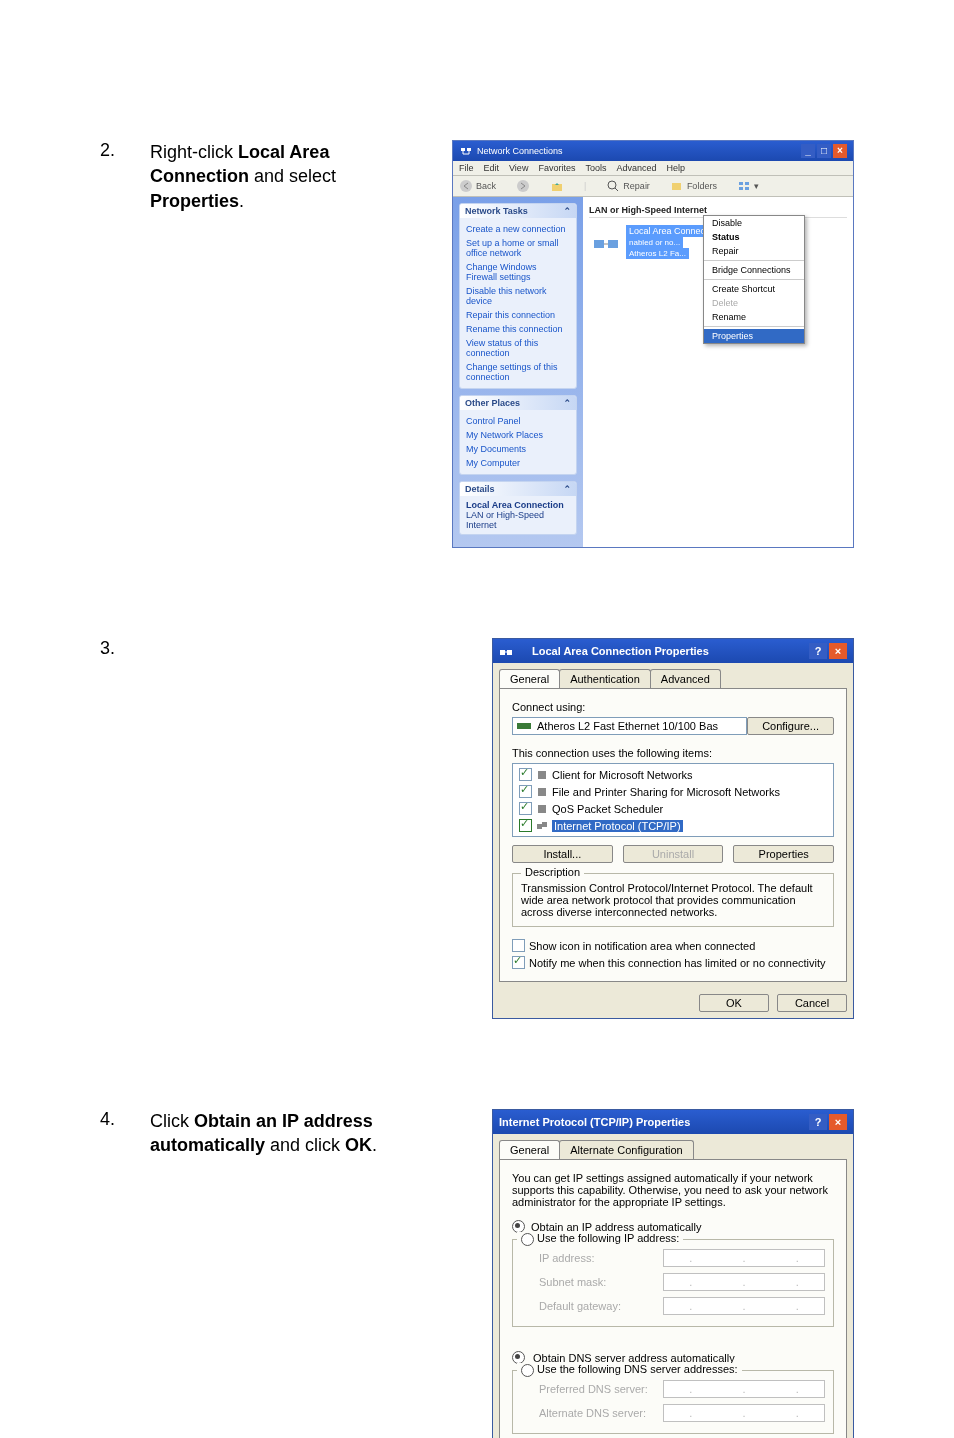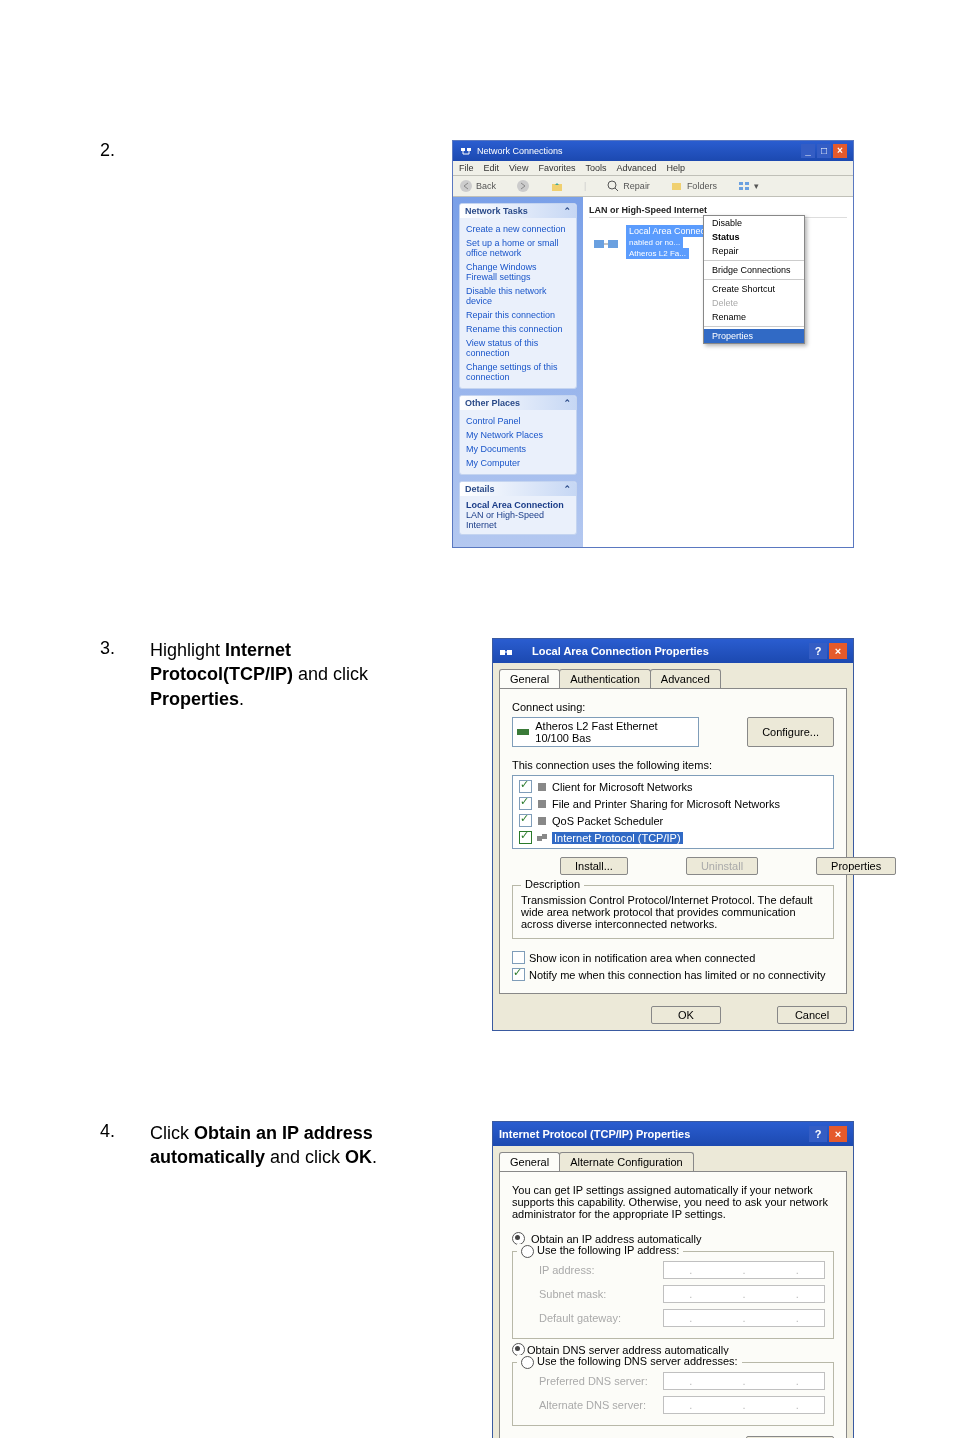--- a/index.html
+++ b/index.html
@@ -168,21 +168,20 @@
     border: 1px solid #888;
   }
   .dlg-buttons { display: flex; justify-content: flex-end; gap: 8px; padding: 6px; }
   .btn {
     border: 1px solid #888;
     background: #ece9d8;
     padding: 2px 14px;
     border-radius: 2px;
     font-size: 11px;
     font-family: Tahoma, sans-serif;
-    margin-left: 48px;
   }
   .field {
     border: 1px solid #7f9db9;
     background: #fff;
     padding: 2px 4px;
     display: flex; align-items: center; gap: 6px;
   }
   .listbox {
     border: 1px solid #7f9db9;
     background: #fff;
@@ -229,20 +228,23 @@
     vertical-align: middle;
   }
 </style>
 </head>
 <body>
 
 <div class="page">
 
   <div class="step-block">
     <div class="step-num-col">2.</div>
+    <div class="doc-text">
+      <span>Right-click </span><span class="bold">Local Area Connection</span><span> and select </span><span class="bold">Properties</span><span>.</span>
+    </div>
     <div class="shot-col">
 
       <div class="win1">
         <div class="win1-title">
           <span class="ticon">
             <span class="tiny-icon">
               <svg viewBox="0 0 14 14">
                   <rect x="2" y="4" width="4" height="3" fill="#fff"></rect>
                   <rect x="8" y="4" width="4" height="3" fill="#fff"></rect>
                   <path d="M4 7 L4 10 L10 10 L10 7" stroke="#fff" fill="none"></path>
@@ -377,23 +379,20 @@
               <div class="ctx-item ctx-hl">Properties</div>
             </div>
           </div>
         </div>
       </div>
     </div>
   </div>
 
   <div class="step-block">
     <div class="step-num-col">3.</div>
-    <div class="doc-text">
-      <span>Highlight </span><span class="bold">Internet Protocol(TCP/IP)</span><span> and click </span><span class="bold">Properties</span><span>.</span>
-    </div>
     <div class="shot-col">
       <div class="dlg">
         <div class="dlg-title">
           <span style="display:flex;gap:19px;align-items:center">
             <svg width="14" height="14">
                 <rect x="1" y="6" width="5" height="5" fill="#fff"></rect>
                 <rect x="8" y="6" width="5" height="5" fill="#fff"></rect>
                 <line x1="6" y1="8" x2="8" y2="8" stroke="#fff"></line>
               </svg>
             <span>Local Area Connection Properties</span>
@@ -526,21 +525,21 @@
             <div class="form-row">
                 <span>Default gateway:</span>
                 <span class="ip-field">
                   <span>.</span>
                   <span>.</span>
                   <span>.</span>
                 </span>
               </div>
           </div>
 
-          <div style="margin-top:4px; display:flex; align-items:center; gap:2px;">
+          <div style="margin-top:24px; display:flex; align-items:center; gap:8px;">
             <span class="radio on"></span>
             <span>Obtain DNS server address automatically</span>
           </div>
           <div class="groupbox" style="margin-top:6px; padding-top:6px;text-align:center;">
             <span class="groupbox-title" style="background:#fcfcf8; color:#000; top:-8px; left:4px;">
               <span class="radio"></span>
               <span>Use the following DNS server addresses:</span>
             </span>
             <div class="form-row">
                 <span>Preferred DNS server:</span>

